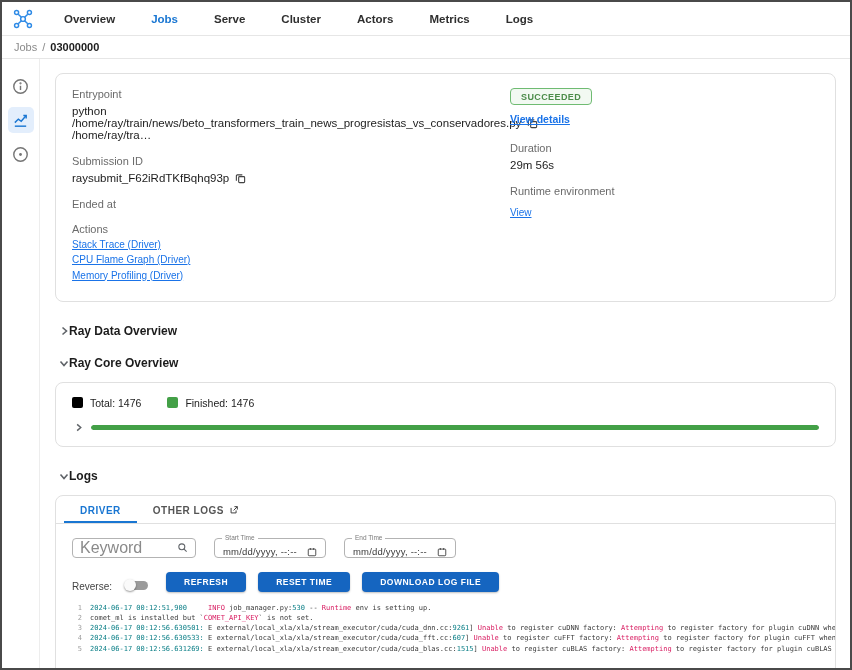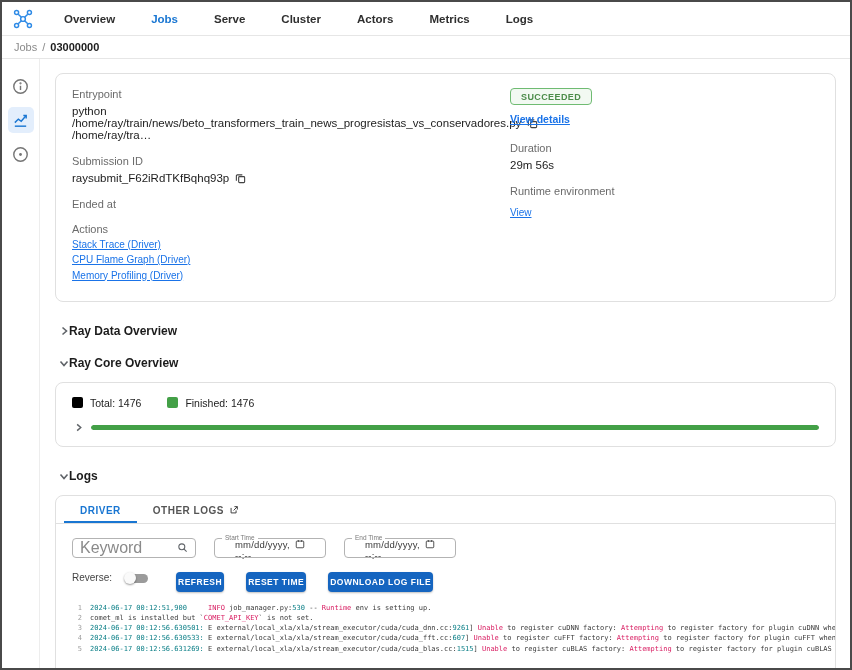--- a/index.html
+++ b/index.html
@@ -58,29 +58,29 @@
   .progress-fill { height:100%; border-radius:3px; }
 
   
   .logs-card { margin-top:12px; height:260px; overflow:hidden; }
   .tabs-row { display:flex; align-items:flex-end; border-bottom:1px solid #e0e0e0; padding:0 8px; }
   .tab { padding:9px 16px 7px; font-size:10px; font-weight:bold; letter-spacing:.5px; color:#555; display:flex; align-items:center; gap:5px; cursor:pointer; }
   .tab.active { color:#1976d2; border-bottom:2px solid #1976d2; padding-bottom:5px; }
   .filters-row { display:flex; align-items:flex-end; gap:18px; padding:14px 16px 0; }
   .keyword-box { width:124px; height:20px; border:1px solid #b3b3b3; border-radius:4px; display:flex; align-items:center; padding:0 7px; gap:6px; }
   .keyword-box .ph { flex:1; font-size:16px; color:#8a8a8a; }
-  .date-box { position:relative; width:112px; height:20px; border:1px solid #b3b3b3; border-radius:4px; display:flex; align-items:flex-start; padding:0 20px; gap:4px; }
+  .date-box { position:relative; width:112px; height:20px; border:1px solid #b3b3b3; border-radius:4px; display:flex; align-items:flex-end; padding:0 8px; gap:4px; }
   .date-box .dlabel { position:absolute; top:-5px; left:7px; background:#fff; padding:0 3px; font-size:6.5px; color:#7a7a7a; }
   .date-box .dvalue { flex:1; font-size:9.5px; color:#3a3a3a; letter-spacing:.2px; }
-  .controls-row { display:flex; align-items:flex-start; gap:12px; padding:14px 16px 4px; }
+  .controls-row { display:flex; align-items:flex-end; gap:12px; padding:14px 16px 4px; }
   .rev-label { font-size:10px; color:#444; }
   .switch { width:26px; height:13px; position:relative; margin-right:4px; cursor:pointer; }
   .switch .track { position:absolute; left:2px; top:2px; width:22px; height:9px; border-radius:5px; background:#9b9b9b; }
   .switch .thumb { position:absolute; left:0; top:0.5px; width:12px; height:12px; border-radius:50%; background:#fafafa; box-shadow:0 1px 2px rgba(0,0,0,.4); }
-  .btn { background:#1565c0; color:#fff; border:none; border-radius:4px; font-family:"Liberation Sans",sans-serif; font-size:8.5px; font-weight:bold; letter-spacing:.5px; padding:5px 2px; cursor:pointer; box-shadow:0 1px 2px rgba(0,0,0,.25);margin-left:10px; }
+  .btn { background:#1565c0; color:#fff; border:none; border-radius:4px; font-family:"Liberation Sans",sans-serif; font-size:8.5px; font-weight:bold; letter-spacing:.5px; padding:5px 18px; cursor:pointer; box-shadow:0 1px 2px rgba(0,0,0,.25); }
 
   
   .log-area { margin-top:7px; }
   .log-line { display:flex; font-family:"DejaVu Sans Mono", monospace; font-size:7px; line-height:10.3px; }
   .log-line .ln { width:26px; text-align:right; color:#9e9e9e; flex:none; margin-right:8px; }
   .log-line .lt { flex:1; white-space:pre; overflow:hidden; color:#3a3a3a; }
 
   svg.icon { display:block; }
 </style>
 </head>

